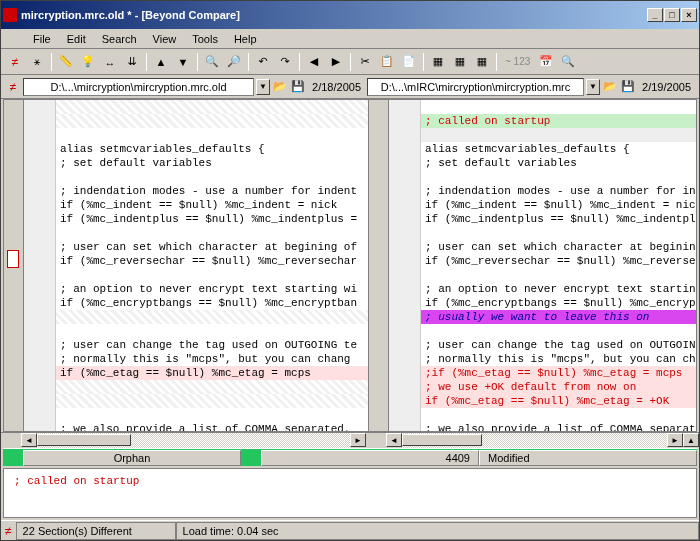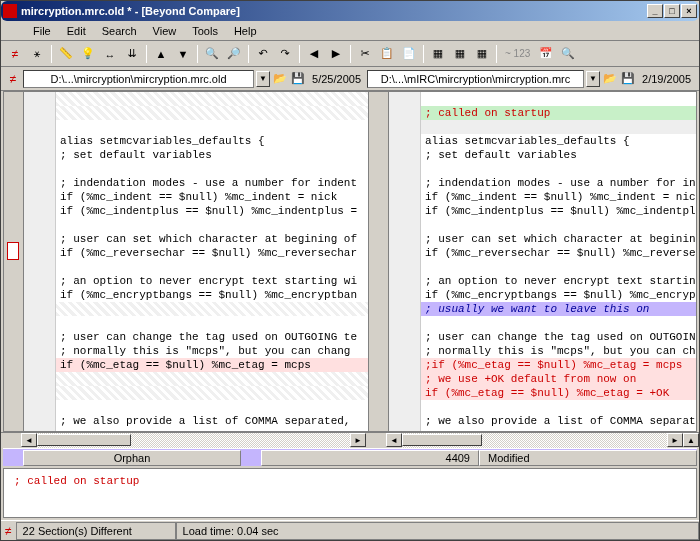--- a/index.html
+++ b/index.html
@@ -1,18 +1,18 @@
 <!DOCTYPE html>
 <html><head>
 <meta charset="utf-8">
 <style>
 * { box-sizing: border-box; margin: 0; padding: 0; }
 body { font-family: Tahoma, Arial, sans-serif; font-size: 11px; background: #d4d0c8; width: 700px; height: 541px; overflow: hidden; }
 .window { display: flex; flex-direction: column; height: 100%; border: 1px solid #404040; }
-.titlebar { background: linear-gradient(to right, #0a246a, #a6caf0); color: #fff; height: 20px; display: flex; align-items: center; padding: 0 2px; font-weight: bold; border-radius: 6px; }
+.titlebar { background: linear-gradient(to right, #0a246a, #a6caf0); color: #fff; height: 28px; display: flex; align-items: center; padding: 0 2px; font-weight: bold; }
 .titlebar-icon { width: 14px; height: 14px; background: #c00; margin-right: 4px; }
 .titlebar-text { flex: 1; font-size: 11px; }
 .win-btns { display: flex; gap: 1px; }
 .win-btn { width: 16px; height: 14px; background: #d4d0c8; border: 1px solid #fff; border-right-color: #404040; border-bottom-color: #404040; display: flex; align-items: center; justify-content: center; font-size: 9px; font-family: Arial; font-weight: bold; color: #000; }
 .menubar { background: #d4d0c8; height: 20px; display: flex; align-items: center; padding-left: 24px; border-bottom: 1px solid #808080; }
 .menu-item { padding: 2px 8px; font-size: 11px; cursor: default; }
 .toolbar { background: #d4d0c8; height: 26px; display: flex; align-items: center; padding: 0 4px; gap: 2px; border-bottom: 1px solid #808080; }
 .tb-btn { width: 20px; height: 20px; display: flex; align-items: center; justify-content: center; cursor: default; }
 .tb-sep { width: 1px; height: 18px; background: #808080; margin: 0 2px; border-right: 1px solid #fff; }
 .tb-text { font-size: 10px; color: #888; padding: 0 4px; }
@@ -29,25 +29,25 @@
 .thumb-box { position: absolute; left: 3px; width: 12px; top: 150px; height: 18px; border: 1px solid #c00; background: #fff; }
 .pane { background: #fff; font-family: "Courier New", monospace; font-size: 11px; overflow: hidden; position: relative; }
 .pane.left { width: 345px; border-right: 1px solid #808080; }
 .pane.right { flex: 1; }
 .gutter { width: 32px; background: #eee; position: absolute; left: 0; top: 0; bottom: 0; border-right: 1px solid #ccc; }
 .code { margin-left: 32px; white-space: nowrap; }
 .ln { height: 14px; line-height: 14px; padding-left: 4px; }
 .ln.blank { height: 14px; }
 .ln.hatched { background: repeating-linear-gradient(45deg, #f0f0f0 0, #f0f0f0 3px, #fff 3px, #fff 6px); height: 14px; }
 .ln.green { background: #c8f0c8; }
-.ln.yellow { background: #c4b5fd; font-style: italic; color: #009; }
+.ln.yellow { background: #d946ef; font-style: italic; color: #009; }
 .ln.pink { background: #ffe0e0; }
 .ln.gray { background: #eee; }
 .red { color: #c00; }
-.statusbar-inner { height: 18px; background: #c4b5fd; border-top: 1px solid #fff; display: flex; align-items: center; font-size: 11px; margin: 0 2px; }
+.statusbar-inner { height: 18px; background: #22c55e; border-top: 1px solid #fff; display: flex; align-items: center; font-size: 11px; margin: 0 2px; }
 .status-cell { border: 1px solid #808080; border-top-color: #fff; border-left-color: #fff; padding: 1px 8px; flex: 1; background: #d4d0c8; }
 .scroll-h { height: 16px; background: #d4d0c8; border-top: 1px solid #808080; display: flex; }
 .scroll-btn { width: 16px; height: 14px; background: #d4d0c8; border: 1px solid #fff; border-right-color: #404040; border-bottom-color: #404040; display: flex; align-items: center; justify-content: center; font-size: 8px; }
 .scroll-track { flex: 1; background: repeating-conic-gradient(#d4d0c8 0 25%, #fff 0 50%) 0 0/2px 2px; }
 .scroll-thumb { height: 12px; background: #d4d0c8; border: 1px solid #fff; border-right-color: #404040; border-bottom-color: #404040; margin: 1px 0; }
 .bottom-pane { height: 50px; background: #fff; border: 1px solid #808080; margin: 2px; font-family: "Courier New", monospace; font-size: 11px; padding: 6px 10px; color: #c00; }
 .final-status { height: 20px; background: #d4d0c8; display: flex; align-items: center; border-top: 1px solid #fff; }
 .final-cell { border: 1px solid #808080; border-top-color: #808080; border-left-color: #808080; padding: 2px 6px; }
 .neq-icon { color: #c00; font-size: 12px; padding: 0 4px; }
 .mid-strip{width:20px;background:#d4d0c8;border-right:1px solid #808080;}
@@ -111,21 +111,21 @@
     <div class="tb-btn">🔍</div>
   </div>
 
   <div class="pathbar">
     <span class="icon-sm neq-icon">≠</span>
     <div class="path-seg left">
       <input class="combo" value="D:\...\mircryption\mircryption.mrc.old" style="">
       <div class="combo-btn">▼</div>
       <span class="icon-sm">📂</span>
       <span class="icon-sm">💾</span>
-      <span class="date-lbl">5/25/2005</span>
+      <span class="date-lbl">2/18/2005</span>
     </div>
     <div class="path-seg right">
       <input class="combo" value="D:\...\mIRC\mircryption\mircryption.mrc" style="">
       <div class="combo-btn">▼</div>
       <span class="icon-sm">📂</span>
       <span class="icon-sm">💾</span>
       <span class="date-lbl">2/19/2005</span>
     </div>
   </div>
 

